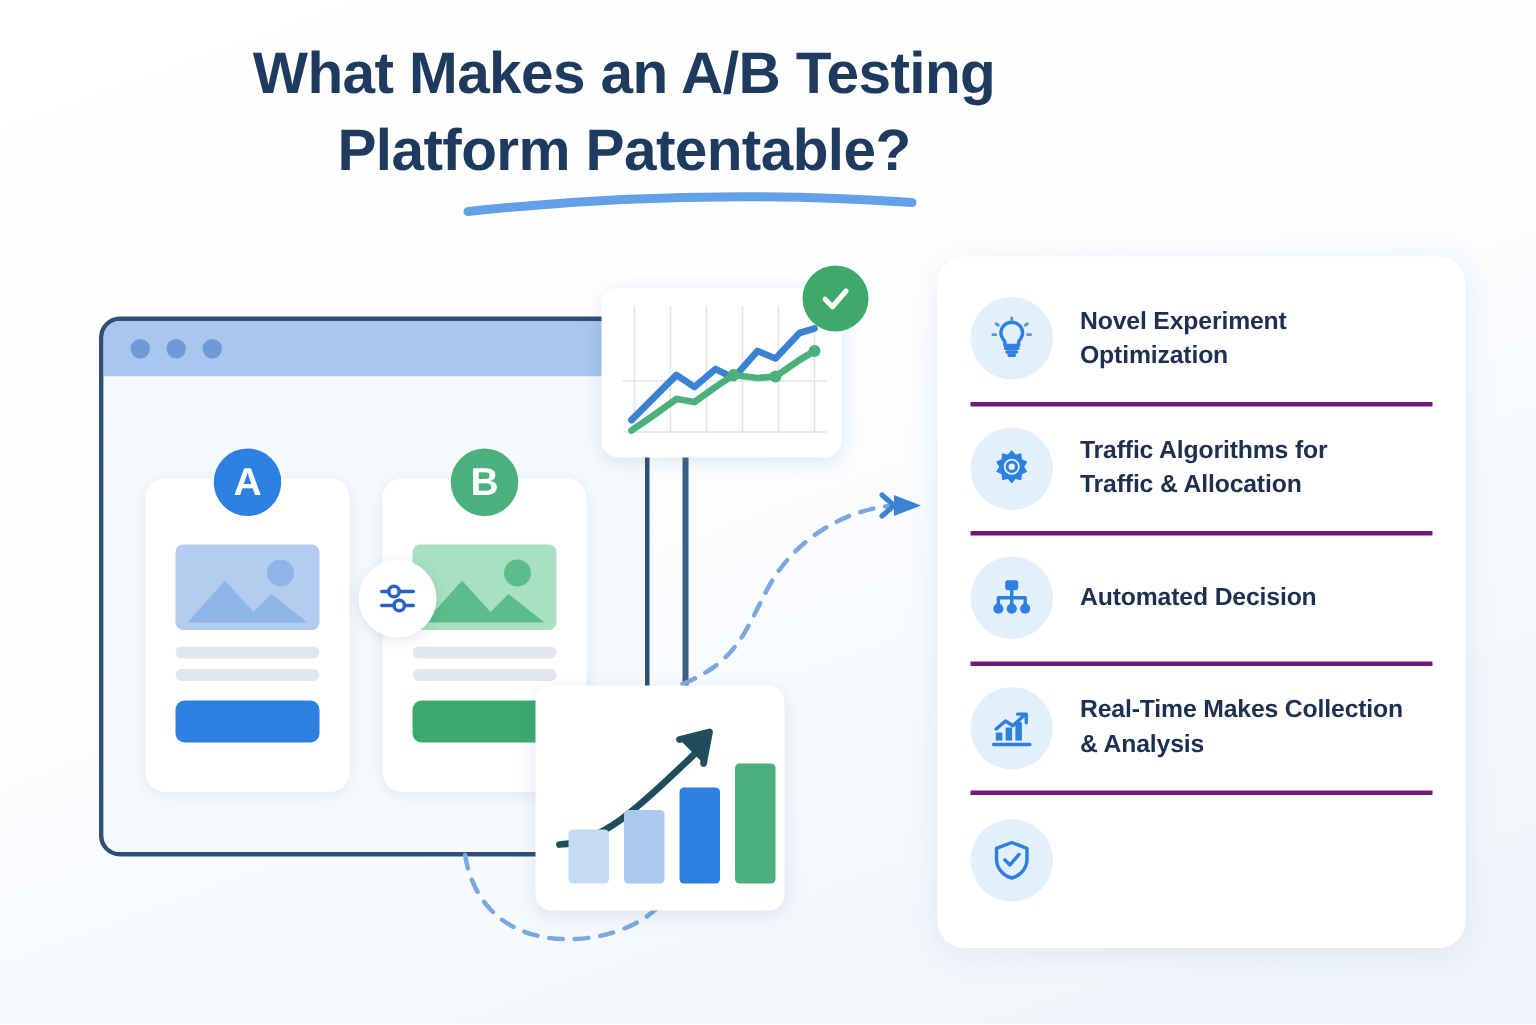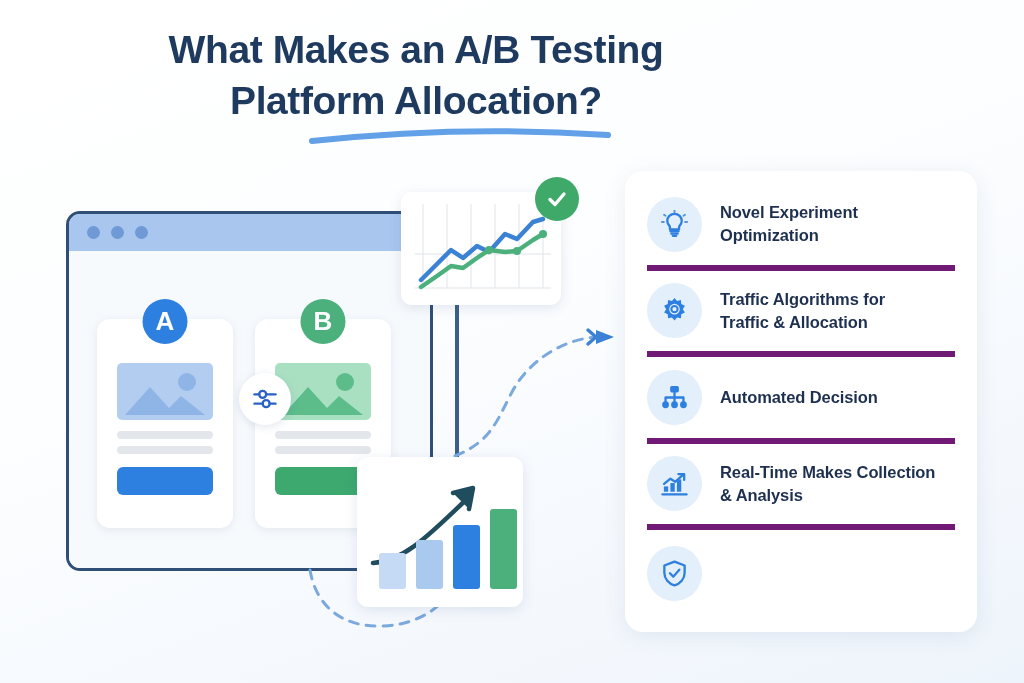--- a/index.html
+++ b/index.html
@@ -231,21 +231,21 @@
     border-radius: 18px;
     box-shadow: 0 4px 22px rgba(60,90,140,0.10);
     padding: 13px 22px;
     z-index: 4;
   }
   .feature-row {
     display: flex;
     align-items: center;
     gap: 18px;
     height: 86.5px;
-    border-bottom: 6px solid #701a75;
+    border-bottom: 3px solid #701a75;
   }
   .feature-row:last-child { border-bottom: none; }
 
   .feature-icon-circle {
     flex: 0 0 auto;
     width: 55px;
     height: 55px;
     border-radius: 50%;
     background: #e3effb;
     display: flex;
@@ -260,21 +260,21 @@
     letter-spacing: -0.1px;
   }
 </style>
 </head>
 <body>
 
 <div id="canvas">
 
   <div class="title-block">
     <div class="title-line">What Makes an A/B Testing</div>
-    <div class="title-line">Platform Allocation?</div>
+    <div class="title-line">Platform Patentable?</div>
   </div>
   <svg class="title-underline" viewBox="0 0 304 26">
     <path d="M4,19 Q152,3 300,13" stroke="#62a0e8" stroke-width="6" stroke-linecap="round" fill="none"></path>
   </svg>
 
   <div class="browser-window">
     <div class="browser-titlebar">
       <span class="dot"></span>
       <span class="dot"></span>
       <span class="dot"></span>

